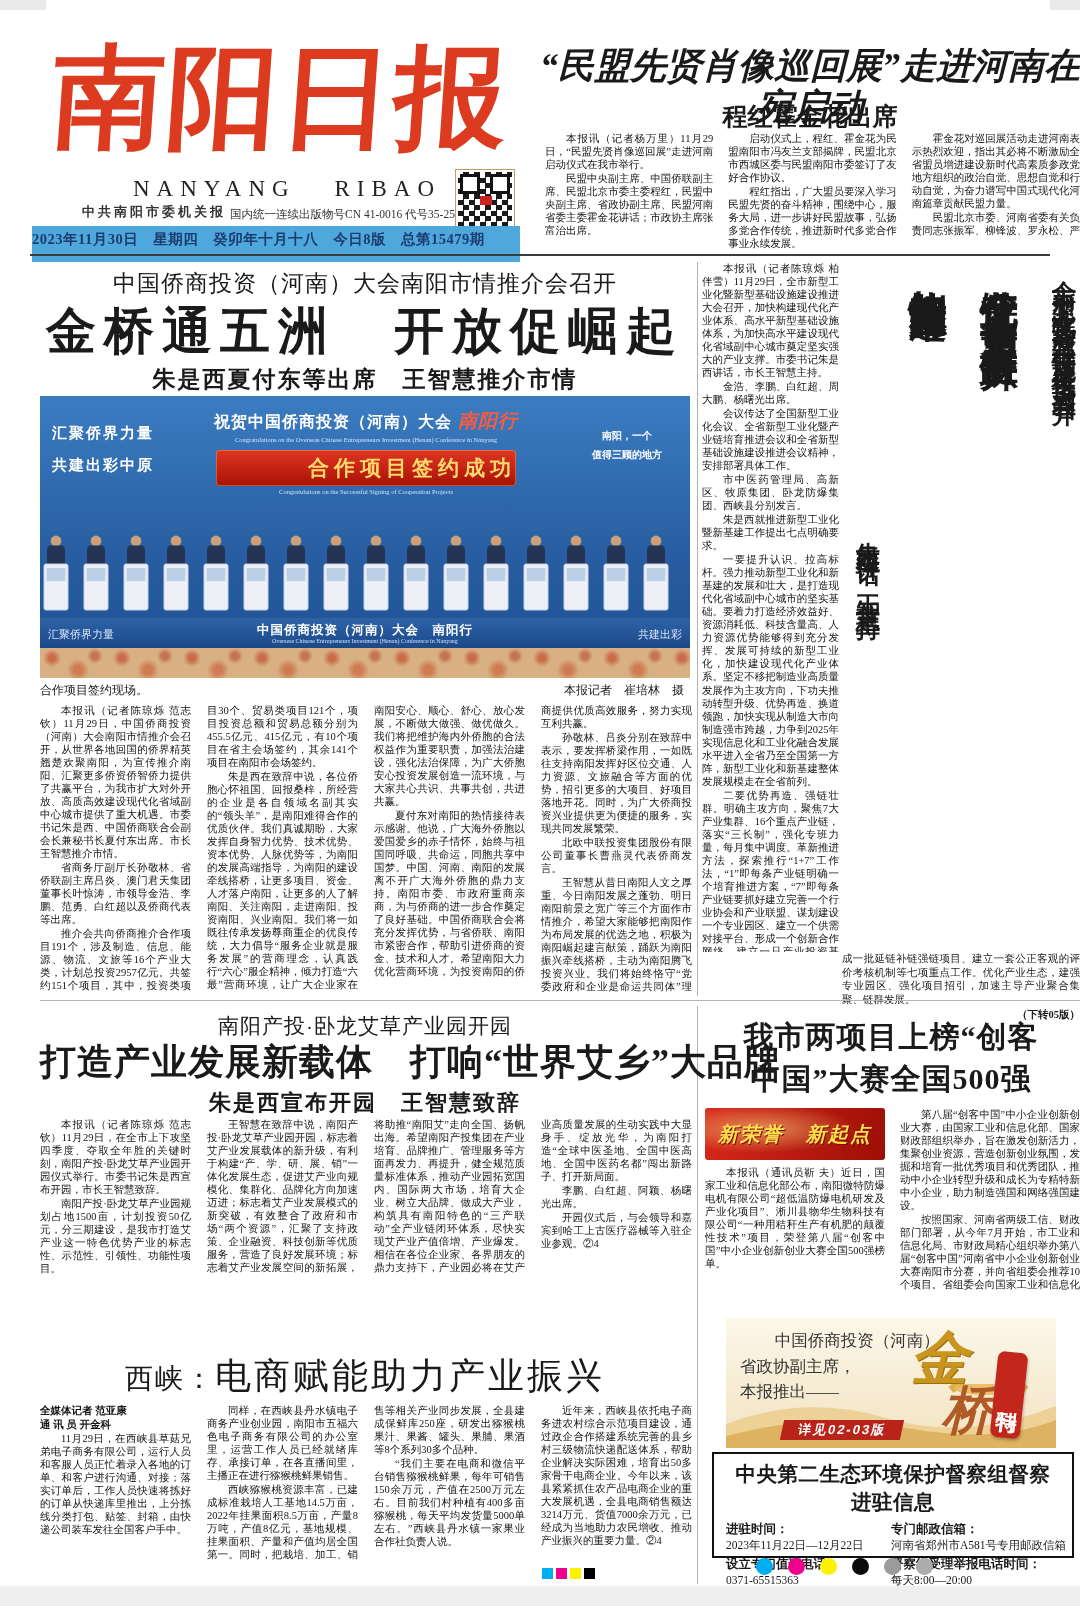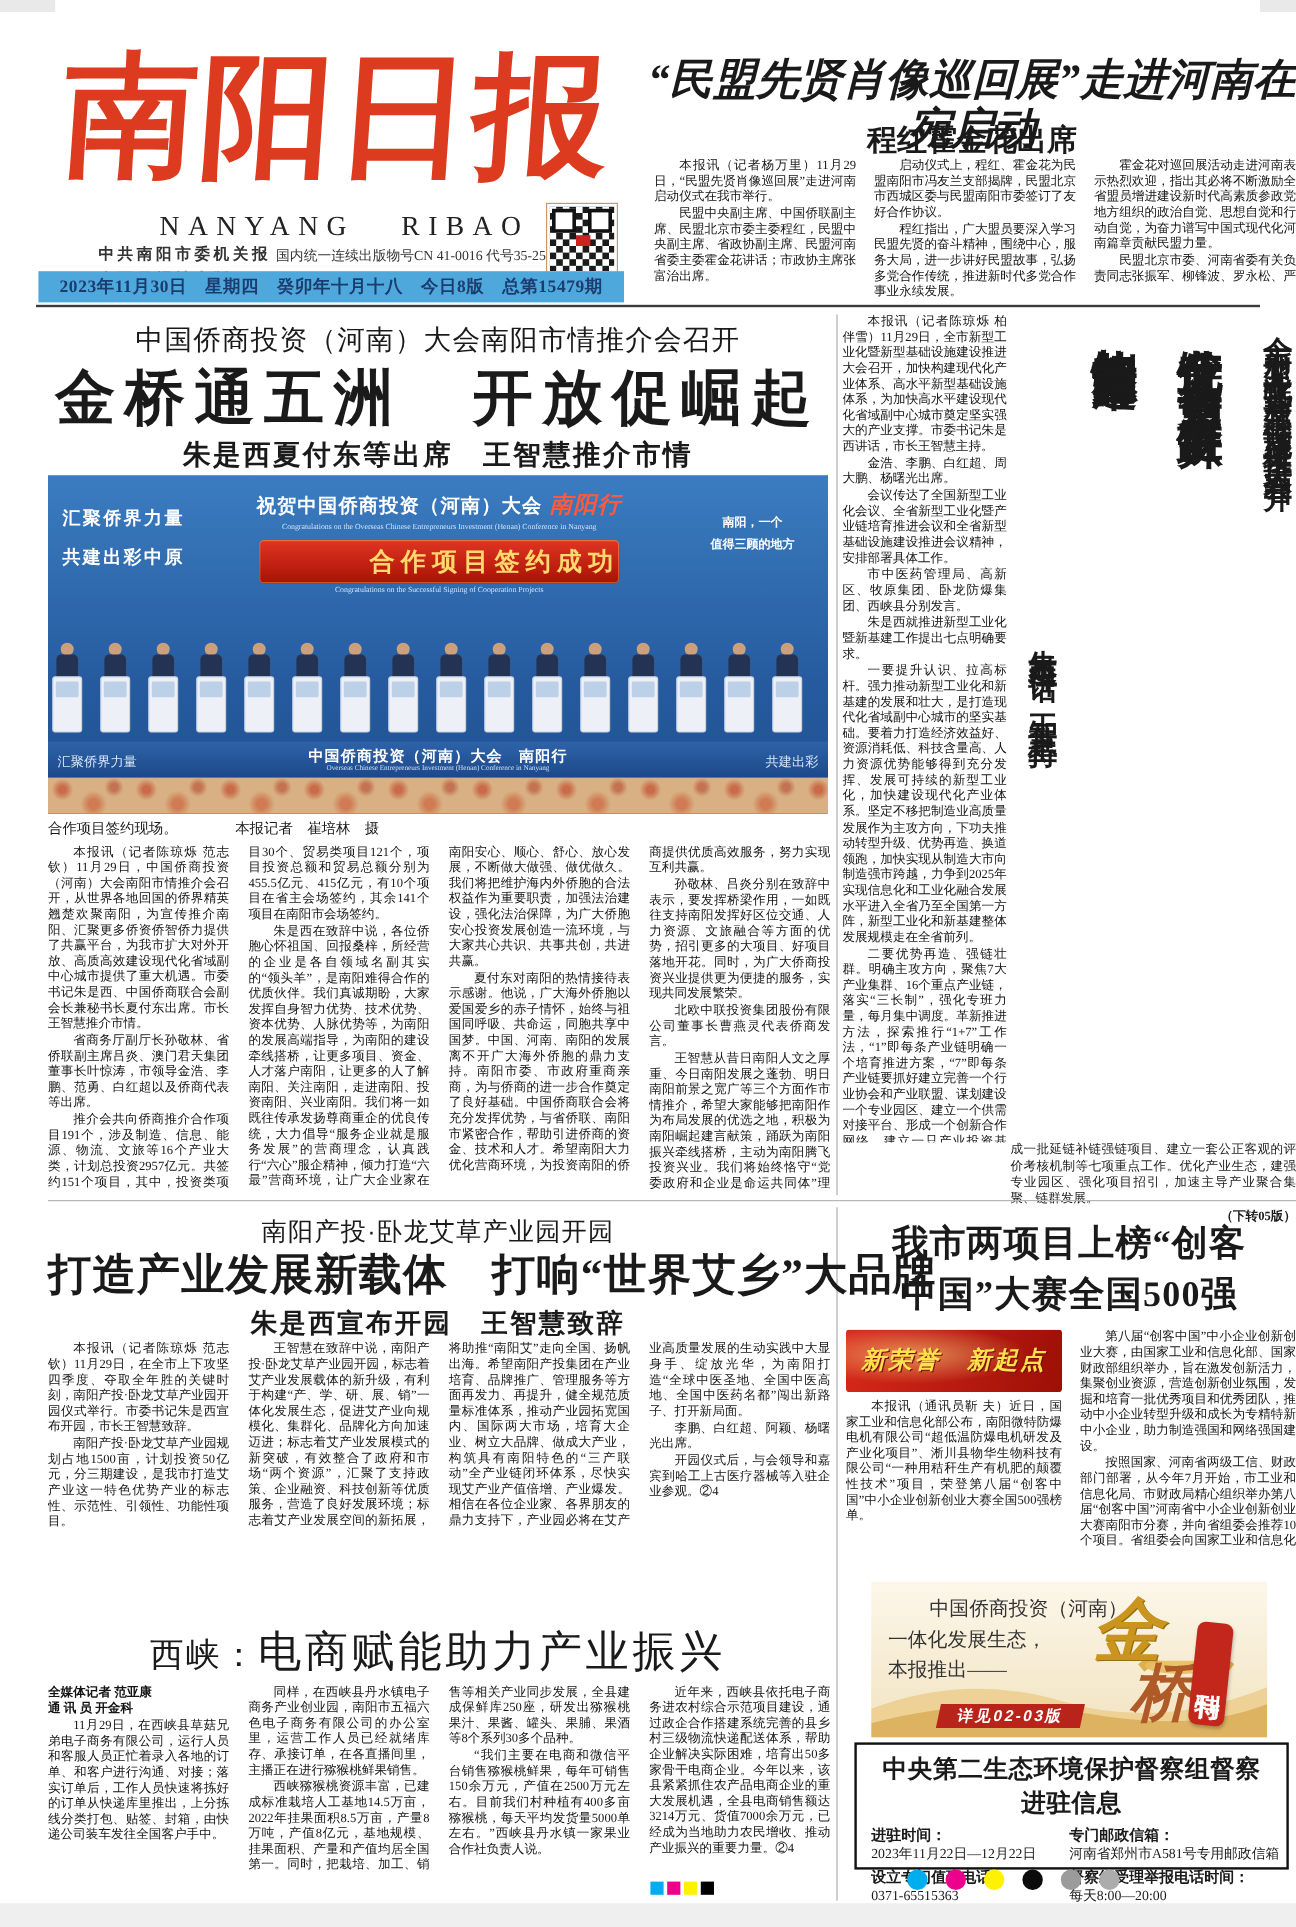--- a/index.html
+++ b/index.html
@@ -19,22 +19,22 @@
   .mh-title{left:52px;top:40px;width:470px;height:138px;font-size:112px;line-height:1.05;font-weight:900;
     color:var(--masthead_red);letter-spacing:2px;transform:skewX(-4deg);white-space:nowrap;}
   .mh-en{left:52px;top:176px;width:470px;font-size:23px;letter-spacing:7px;word-spacing:26px;color:#222;text-align:center;}
   .mh-org{left:82px;top:202px;width:145px;font-size:13px;font-weight:bold;letter-spacing:3px;line-height:1.6;color:#333;}
   .mh-pub{left:230px;top:204px;width:225px;font-size:11.5px;line-height:1.75;color:#333;text-align:center;}
   .qr{left:456px;top:170px;width:58px;height:58px;
     background:repeating-conic-gradient(#1b1b1b 0% 25%, #fff 0% 50%) 0 0/11px 11px;border:2px solid #fff;outline:1px solid #c96;}
   .qr::before,.qr::after{content:"";position:absolute;width:14px;height:14px;border:3px solid #111;background:#fff;}
   .qr::before{left:2px;top:2px;} .qr::after{right:2px;top:2px;}
   .qr .qr-red{position:absolute;left:22px;top:24px;width:12px;height:9px;background:#c22;}
-  .date-bar{left:32px;top:226px;width:488px;height:26px;background:var(--date_bar_blue);
-    color:var(--date_bar_text);font-weight:bold;font-size:14.5px;line-height:26px;text-align:center;letter-spacing:0.5px;}
+  .date-bar{left:32px;top:226px;width:488px;height:36px;background:var(--date_bar_blue);
+    color:var(--date_bar_text);font-weight:bold;font-size:14.5px;line-height:26px;letter-spacing:0.5px;}
 
   
   .hrule-top{left:30px;top:254px;width:1020px;height:2px;background:#3c3c3c;}
   .hrule-mid{left:40px;top:1000px;width:1040px;height:1px;background:#b5b5b5;}
   .vrule-a{left:697px;top:262px;width:1px;height:734px;background:#b0b0b0;}
   .vrule-b{left:697px;top:1006px;width:1px;height:578px;background:#b0b0b0;}
 
   
   .newsbody{font-size:10.5px;line-height:1.24;text-align:justify;overflow:hidden;color:#141414;}
   .newsbody p{text-indent:2em;margin:0 0 1px 0;}
@@ -62,21 +62,21 @@
     display:flex;flex-direction:column;justify-content:center;align-items:center;color:#fff;}
   .ph-strip-cn{font-size:12.5px;font-weight:bold;letter-spacing:1px;line-height:1.2;}
   .ph-strip-en{font-size:6px;color:#cfe0f8;}
   .ph-strip-l{position:absolute;left:8px;top:9px;font-size:11px;color:#d8e6fa;}
   .ph-strip-r{position:absolute;right:8px;top:9px;font-size:11px;color:#d8e6fa;}
   .ph-carpet{left:0;top:252px;width:650px;height:30px;background-color:#d8b083;
     background-image:radial-gradient(circle at 12px 10px, rgba(190,50,25,.55) 3px, rgba(190,50,25,0) 9px),
       radial-gradient(circle at 38px 22px, rgba(200,70,35,.5) 4px, rgba(200,70,35,0) 11px),
       radial-gradient(circle at 55px 8px, rgba(170,40,20,.45) 3px, rgba(170,40,20,0) 8px);
     background-size:70px 32px;}
-  .caption{left:40px;top:682px;width:650px;font-size:12px;display:flex;justify-content:flex-start;gap:48px;padding-right:6px;}
+  .caption{left:40px;top:682px;width:650px;font-size:12px;display:flex;justify-content:space-between;gap:48px;padding-right:6px;}
   .lead-body{left:40px;top:704px;width:652px;height:292px;column-count:4;column-gap:16px;}
 
   
   .ind-col{left:702px;top:262px;width:137px;height:690px;}
   .ind-vert{left:845px;top:260px;width:235px;height:692px;writing-mode:vertical-rl;}
   .ind-kicker{font-size:24px;font-weight:bold;letter-spacing:6px;margin-left:24px;}
   .ind-h1{font-size:38px;font-weight:900;word-spacing:12px;letter-spacing:1px;margin-left:20px;font-family:"Liberation Sans","DejaVu Sans",sans-serif;}
   .ind-h2{font-size:38px;font-weight:900;letter-spacing:1px;margin-left:18px;font-family:"Liberation Sans","DejaVu Sans",sans-serif;}
   .ind-sub{font-size:24px;font-weight:bold;letter-spacing:5px;padding-top:262px;}
   .ind-tail{left:842px;top:952px;width:238px;font-size:10.5px;line-height:1.3;text-align:justify;}
@@ -302,21 +302,21 @@
 
   <div class="abs jq">
     <svg class="jq-waves" width="330" height="64" viewBox="0 0 330 64">
       <path d="M0 40 Q 80 10 160 34 T 330 22 L330 64 L0 64 Z" fill="#ecd092" opacity="0.95"></path>
       <path d="M0 52 Q 90 28 180 44 T 330 36 L330 64 L0 64 Z" fill="#d9ae58" opacity="0.85"></path>
       <path d="M225 6 Q 262 -26 300 6" fill="none" stroke="#d9a83f" stroke-width="8" opacity="0.9"></path>
       <ellipse cx="258" cy="4" rx="30" ry="7" fill="#e8bc5e" opacity="0.9"></ellipse>
     </svg>
     <div class="jq-text">
       <div>中国侨商投资（河南）</div>
-      <div>一体化发展生态，</div>
+      <div>省政协副主席，</div>
       <div>本报推出——</div>
     </div>
     <div class="jq-jin">金</div>
     <div class="jq-qiao">桥</div>
     <div class="jq-ribbon">特刊</div>
     <div class="jq-ref sans">详见02-03版</div>
   </div>
 
   <div class="abs insp">
     <div class="insp-title sans">中央第二生态环境保护督察组督察进驻信息</div>

